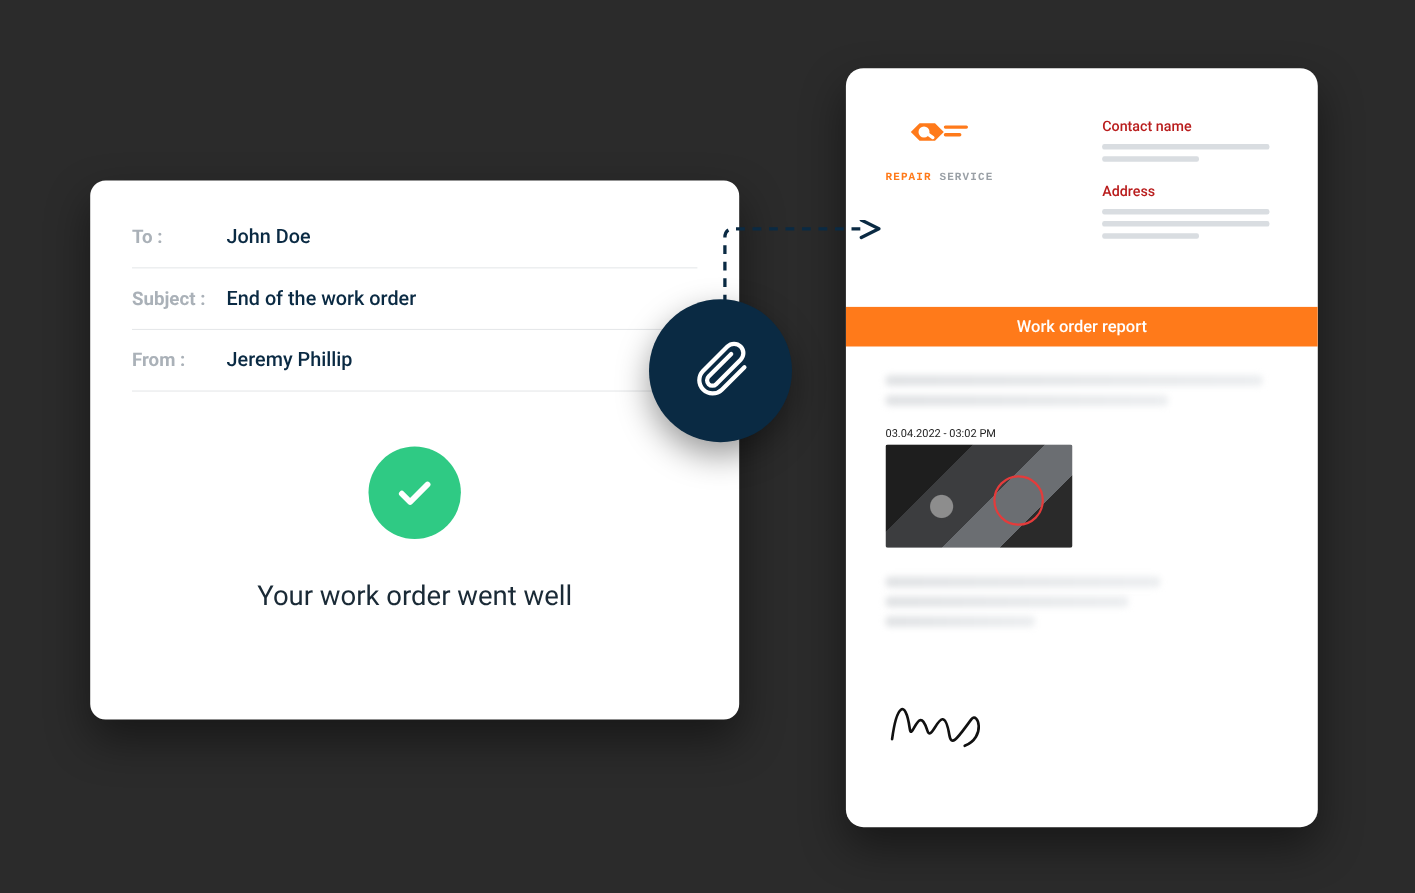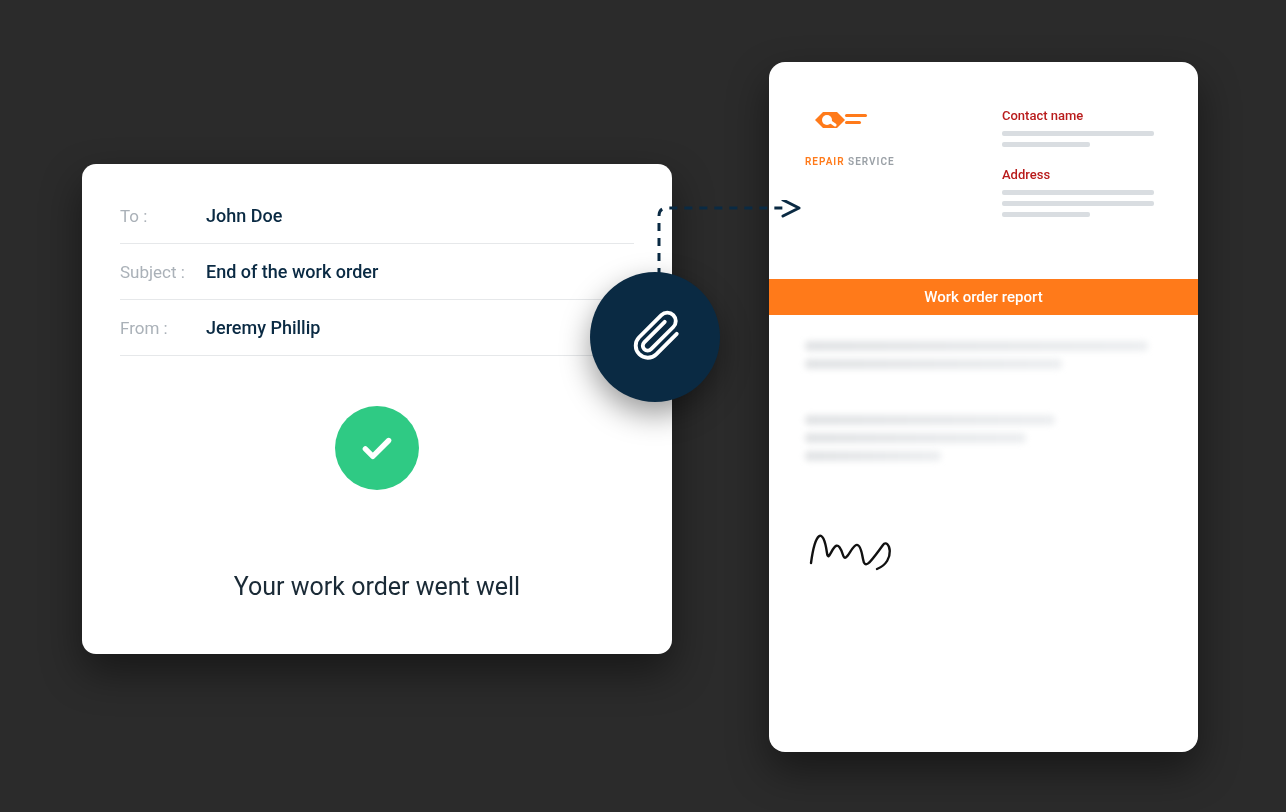--- a/index.html
+++ b/index.html
@@ -27,33 +27,32 @@
   .field-row {
     display: flex;
     align-items: center;
     height: 56px;
     border-bottom: 1px solid #e6e8ea;
   }
   .field-label {
     width: 86px;
     color: #aab1b8;
     font-size: 17px;
-    font-weight: 400;
+    font-weight: 700;
   }
   .field-value {
     color: #0a2a43;
     font-size: 18px;
     font-weight: 500;
   }
   .body-area {
     display: flex;
     flex-direction: column;
     align-items: center;
     padding-top: 50px;
-    gap: 44px;
   }
   .check-circle {
     width: 84px;
     height: 84px;
     border-radius: 50%;
     background: #2fca84;
     display: flex;
     align-items: center;
     justify-content: center;
     margin-bottom: 38px;
@@ -111,21 +110,22 @@
     overflow: hidden;
   }
   .report-header {
     display: flex;
     justify-content: space-between;
     padding: 46px 36px 20px 36px;
   }
   .logo-block {
     display: flex;
     flex-direction: column;
-    align-items: flex-start;
+    align-items: center;
+    font-family: Liberation Mono, monospace;
   }
   .logo-text {
     font-size: 10px;
     letter-spacing: 1px;
     margin-top: 4px;
     font-weight: 600;
   }
   .logo-text .repair { color: #ff7a1a; }
   .logo-text .service { color: #9aa0a6; }
   .contact-block {
@@ -281,20 +281,26 @@
 
   <div class="orange-band">Work order report</div>
 
   <div class="report-body">
     <div>
       <div class="blur-line" style="width:96%"></div>
       <div class="blur-line" style="width:72%"></div>
     </div>
 
     <div class="photos-row">
+      <div class="photo-block">
+        <div class="photo-ts">03.04.2022 - 03:02 PM</div>
+        <div class="photo photo1">
+          <div class="red-ring"></div>
+        </div>
+      </div>
     </div>
 
     <div class="blur-block2">
       <div class="blur-line"></div>
       <div class="blur-line"></div>
       <div class="blur-line"></div>
     </div>
   </div>
 
   <div class="signature">

